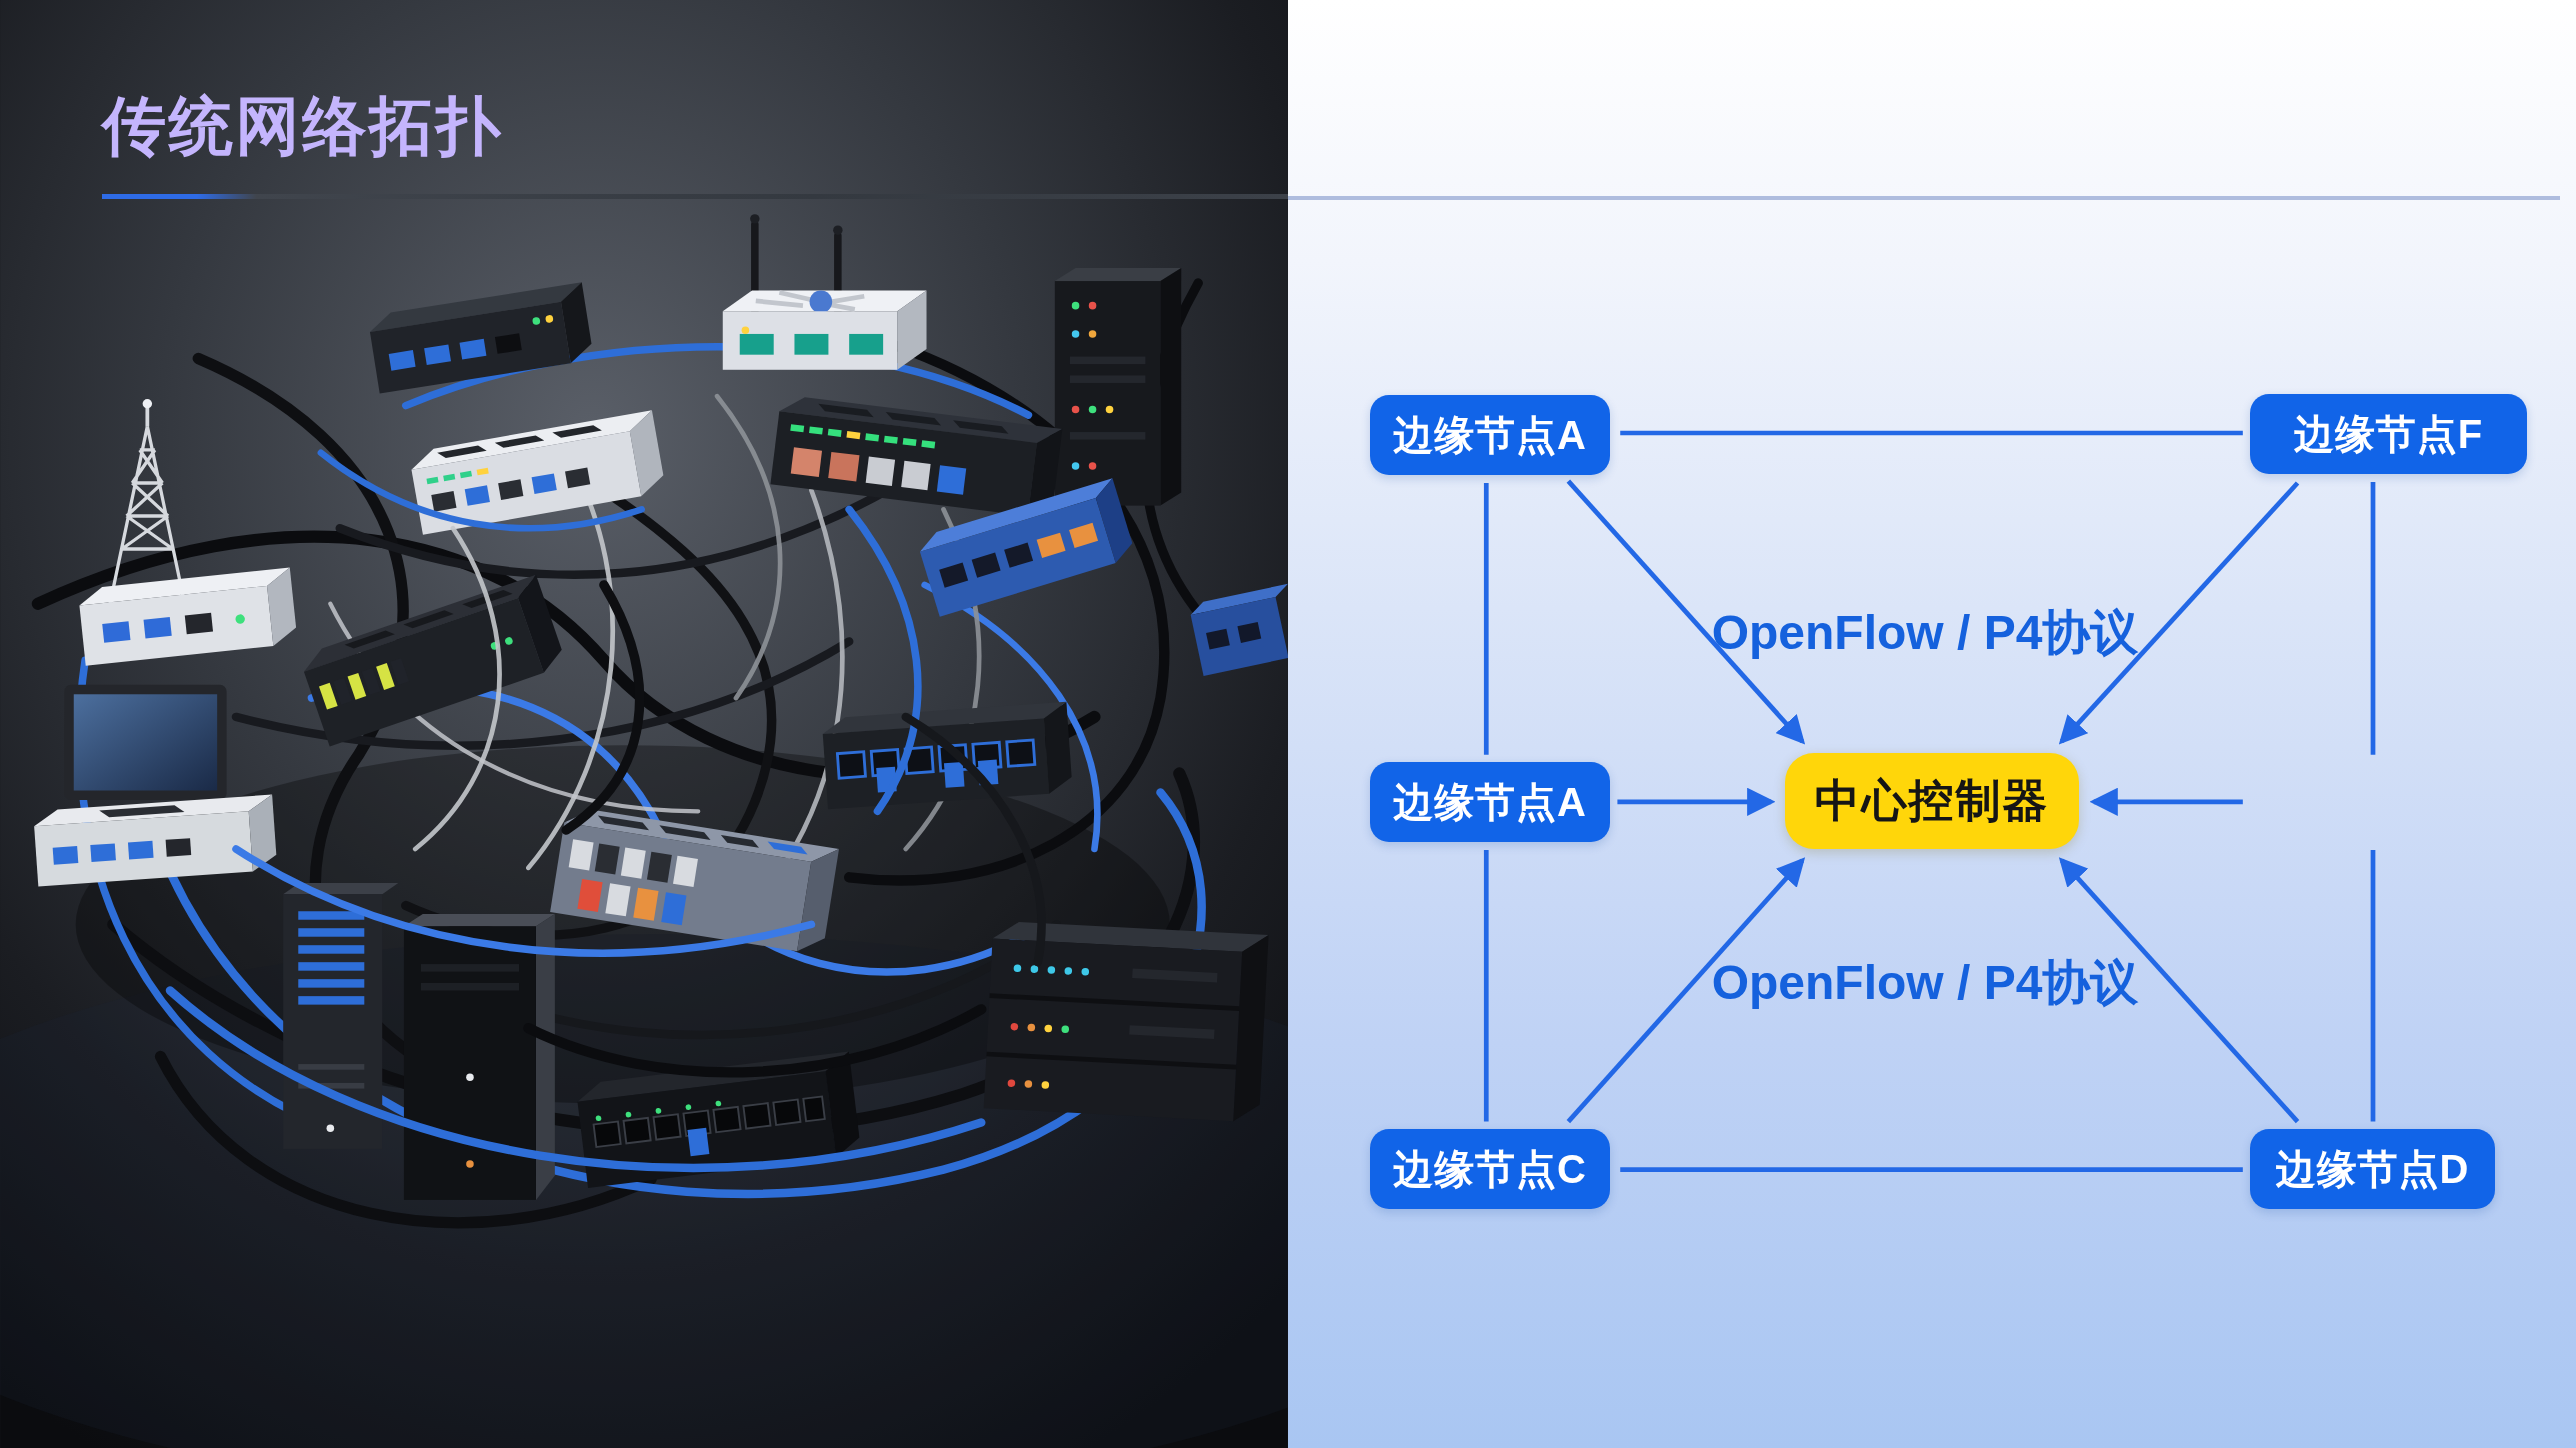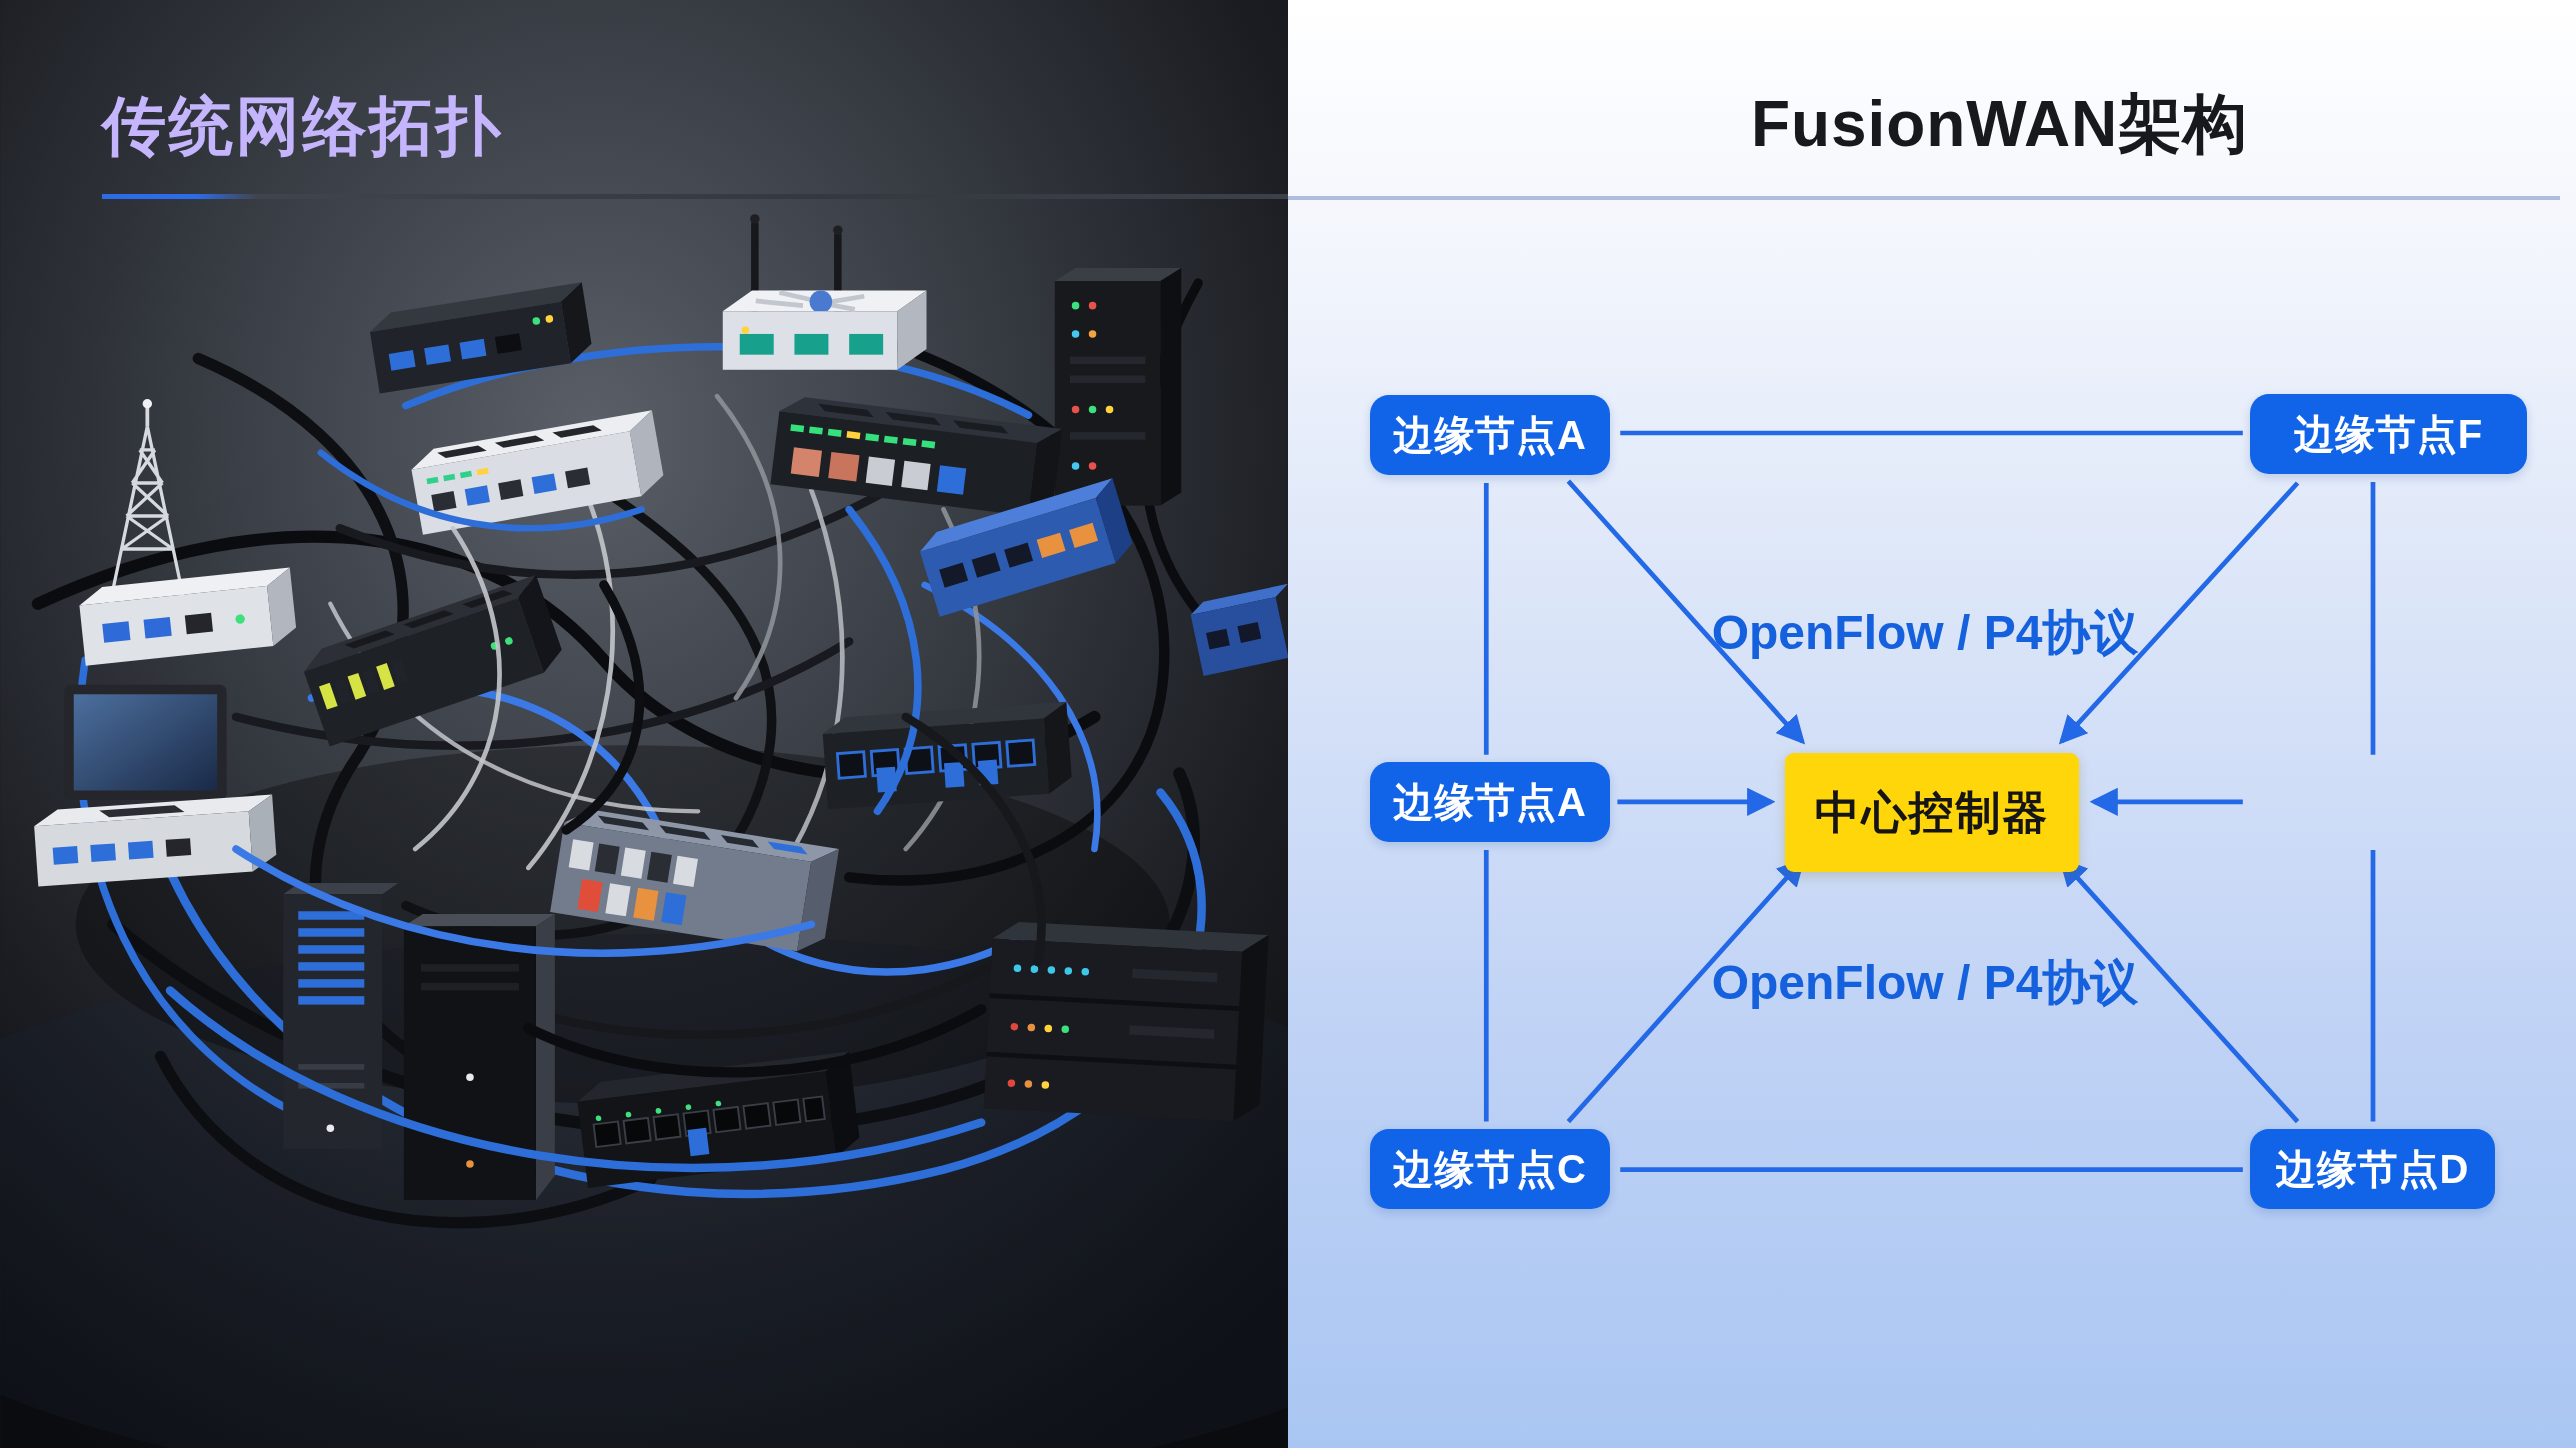--- a/index.html
+++ b/index.html
@@ -30,22 +30,22 @@
              display:flex;align-items:center;justify-content:center;
              font-size:40px;font-weight:700;letter-spacing:0.9px;z-index:3;
              box-shadow:0 3.8px 9.4px rgba(16,70,160,.18);}
   .node-a{left:82px;top:395px;}
   .node-b{left:82px;top:762px;}
   .node-c{left:82px;top:1129px;}
   .node-f{left:962px;top:394px;width:277px;}
   .node-e{left:962px;top:762px;width:245px;}
   .node-d{left:962px;top:1129px;width:245px;}
 
-  .controller{position:absolute;left:497px;top:753px;width:294px;height:119px;
-              border-radius:9px;background:var(--controller-yellow,#ffd60a);color:#151515;
+  .controller{position:absolute;left:497px;top:753px;width:294px;height:96px;
+              border-radius:29px;background:var(--controller-yellow,#ffd60a);color:#151515;
               display:flex;align-items:center;justify-content:center;
               font-size:45px;font-weight:800;letter-spacing:1.9px;z-index:3;
               box-shadow:0 3.8px 11.3px rgba(120,100,0,.22);}
 
   .protocol-label{position:absolute;left:637px;transform:translateX(-50%);
               font-size:48px;font-weight:800;color:var(--protocol-blue,#1561dd);
               white-space:nowrap;z-index:3;}
   .protocol-top{top:601px;}
   .protocol-bottom{top:951px;}
 </style>
@@ -379,21 +379,20 @@
         <path d="M960,760 C1060,820 1120,920 1100,1020" stroke="#16181c" stroke-width="9"></path>
       </g>
     </svg>
 
     <div class="left-title">传统网络拓扑</div>
     <div class="left-underline"></div>
   </div>
 
   <div class="right-panel">
 
-    <div class="right-title">FusionWAN架构</div>
     <div class="right-underline"></div>
 
     <svg class="diagram-svg" viewBox="0 0 1365 1535">
       <defs>
         <marker id="arrow" viewBox="0 0 10 10" refX="8.5" refY="5" markerWidth="6" markerHeight="6" orient="auto-start-reverse">
           <path d="M0,0 L10,5 L0,10 z" fill="#2368e6"></path>
         </marker>
       </defs>
       <g stroke="#2368e6" stroke-width="5" fill="none">
 

